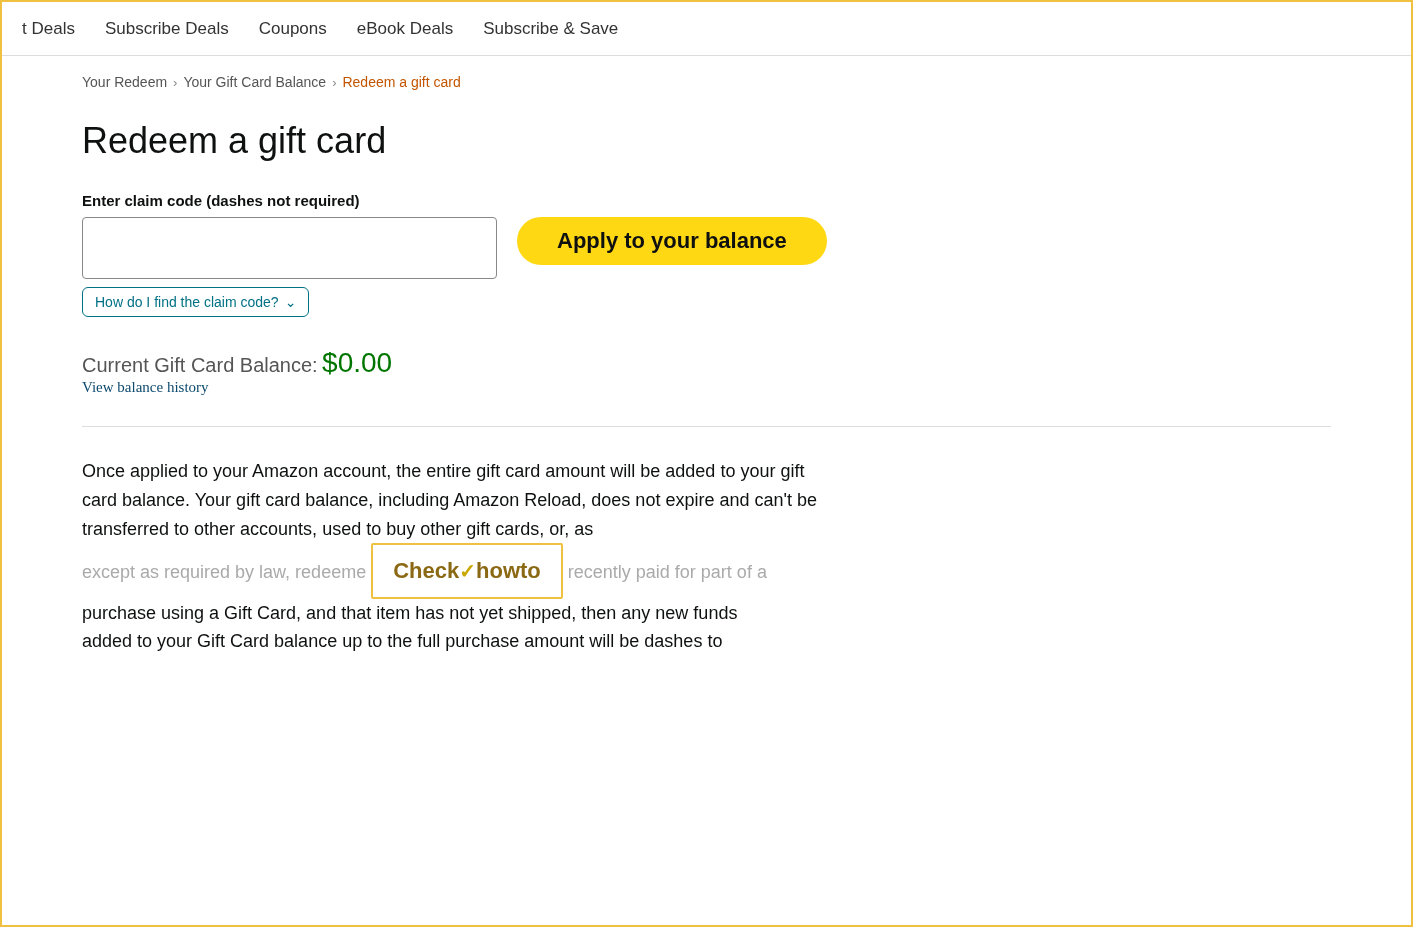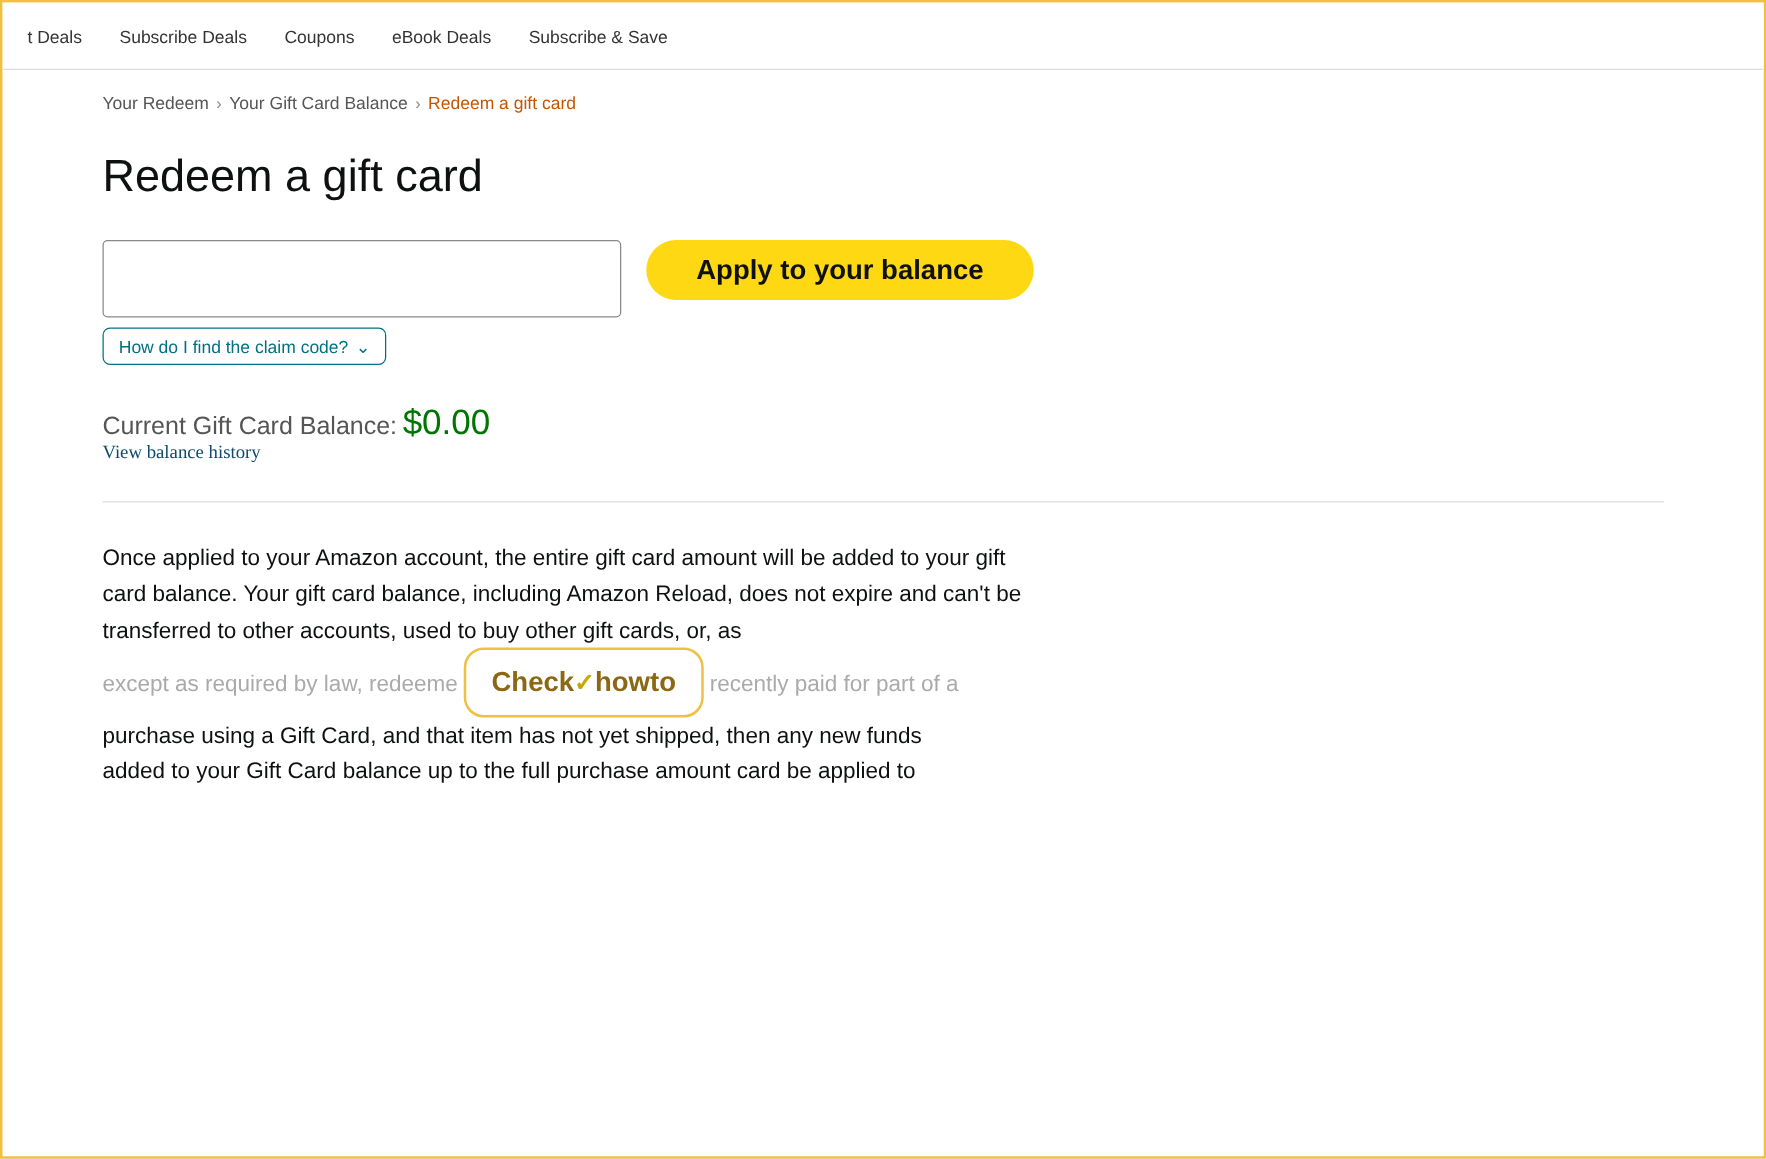--- a/index.html
+++ b/index.html
@@ -17,21 +17,21 @@
     .top-nav {
       background: #fff;
       border-bottom: 1px solid #ddd;
       padding: 0 20px;
       display: flex;
       align-items: center;
       height: 54px;
       gap: 30px;
     }
     .nav-item {
-      font-size: 14px;
+      font-size: 17px;
       color: #333;
       cursor: pointer;
       white-space: nowrap;
       padding: 5px 0;
     }
 
     
     .breadcrumb {
       padding: 18px 80px 10px 80px;
       font-size: 14px;
@@ -174,21 +174,21 @@
     }
 
     .watermark-box {
       display: inline-block;
       background: rgba(255,255,255,0.85);
       border: 2px solid #f0c040;
       padding: 8px 20px;
       font-size: 22px;
       font-weight: 700;
       color: #8B6914;
-      border-radius: 16px;
+      border-radius: 2px;
     }
 
     .watermark-check {
       color: #c8a800;
       font-size: 20px;
     }
 
     
     .faded-text {
       color: #aaa;
@@ -219,20 +219,21 @@
   <span class="breadcrumb-link">Your Gift Card Balance</span>
   <span class="breadcrumb-sep">›</span>
   <span class="breadcrumb-active">Redeem a gift card</span>
 </div>
 
 <div class="main-content">
 
   <h1 class="page-title">Redeem a gift card</h1>
 
   <div class="claim-section">
+    <span class="claim-label">Enter claim code (dashes not required)</span>
     <div class="claim-row">
       <div class="claim-input-col">
         <input type="text" class="claim-input" aria-label="Enter claim code" style="">
         <button class="find-code-btn">
           <span>How do I find the claim code?</span>
           <span>⌄</span>
         </button>
       </div>
       <button class="apply-btn">
         <span>Apply to your balance</span>
@@ -254,16 +255,16 @@
     <span class="faded-text">except as required by law, redeeme</span>
     <span style="position:relative; display:inline;">
       <span class="watermark-box">
         <span>Check</span><span class="watermark-check">✓</span><span>howto</span>
       </span>
     </span>
     <span class="faded-text">recently paid for part of a</span>
     <br>
     <span class="normal-text">purchase using a Gift Card, and that item has not yet shipped, then any new funds</span>
     <br>
-    <span class="normal-text">added to your Gift Card balance up to the full purchase amount card be applied to</span>
+    <span class="normal-text">added to your Gift Card balance up to the full purchase amount will be dashes to</span>
   </div>
 
 </div>
 
 </body></html>

